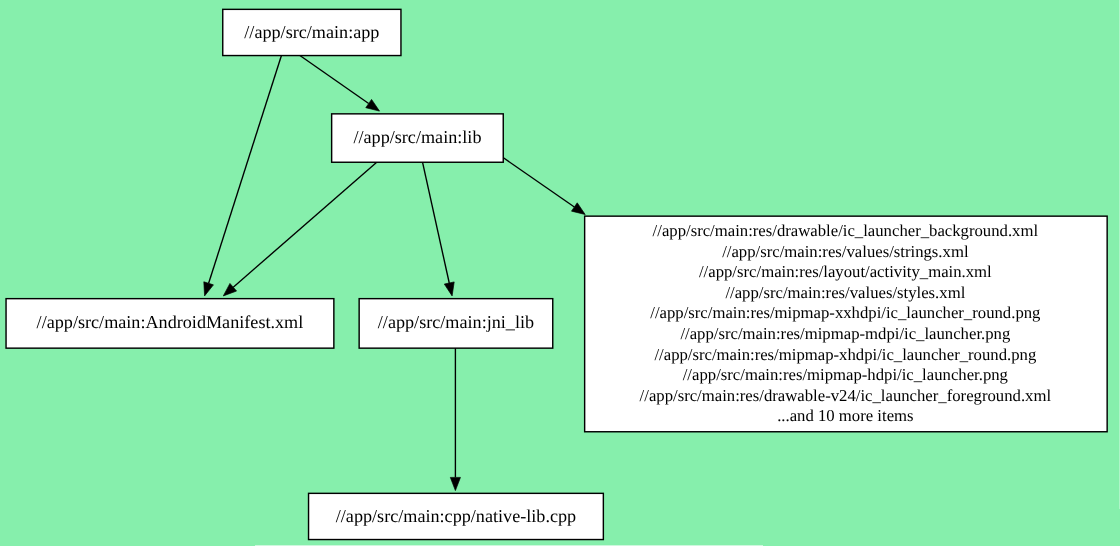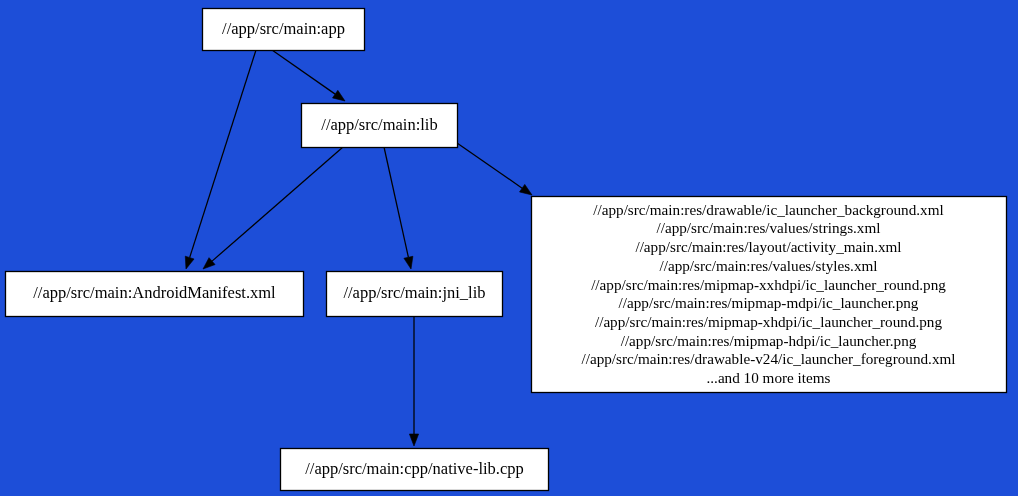--- a/index.html
+++ b/index.html
@@ -4,21 +4,21 @@
 <style>
   html, body {
     margin: 0;
     padding: 0;
     background: #ffffff;
   }
   #canvas-wrap {
     position: relative;
     width: 1018px;
     height: 496px;
-    background: #1d4ed8;
+    background: #86efac;
     overflow: hidden;
   }
   svg.graph {
     display: block;
     width: 1018px;
     height: 496px;
     font-family: "Liberation Serif", "DejaVu Serif", serif;
   }
   .node-box {
     fill: #ffffff;

